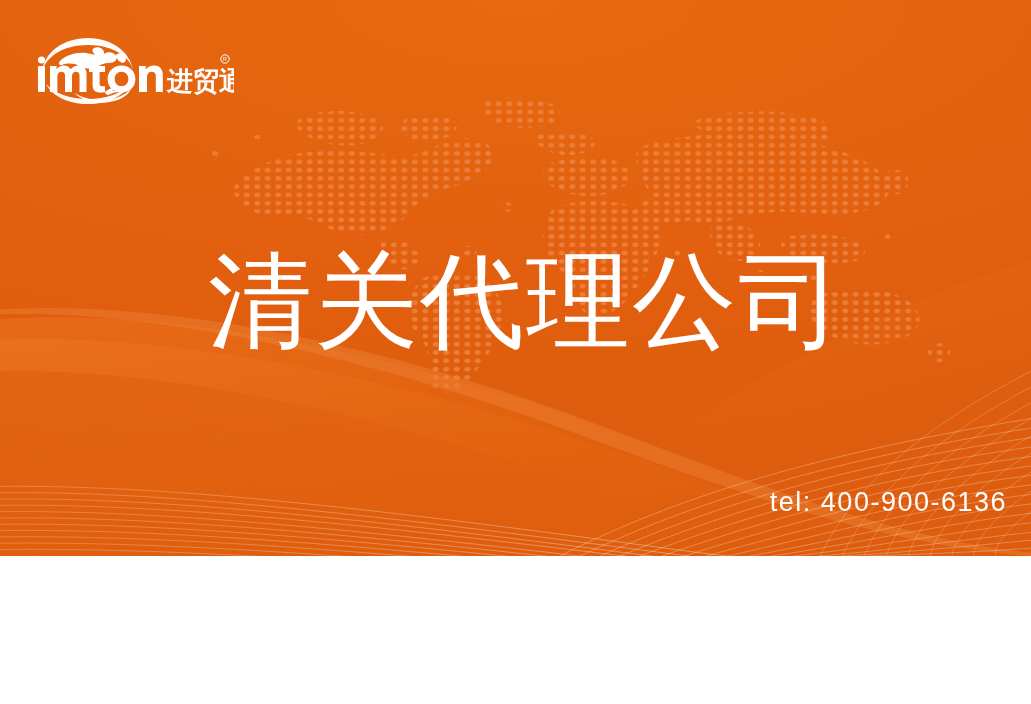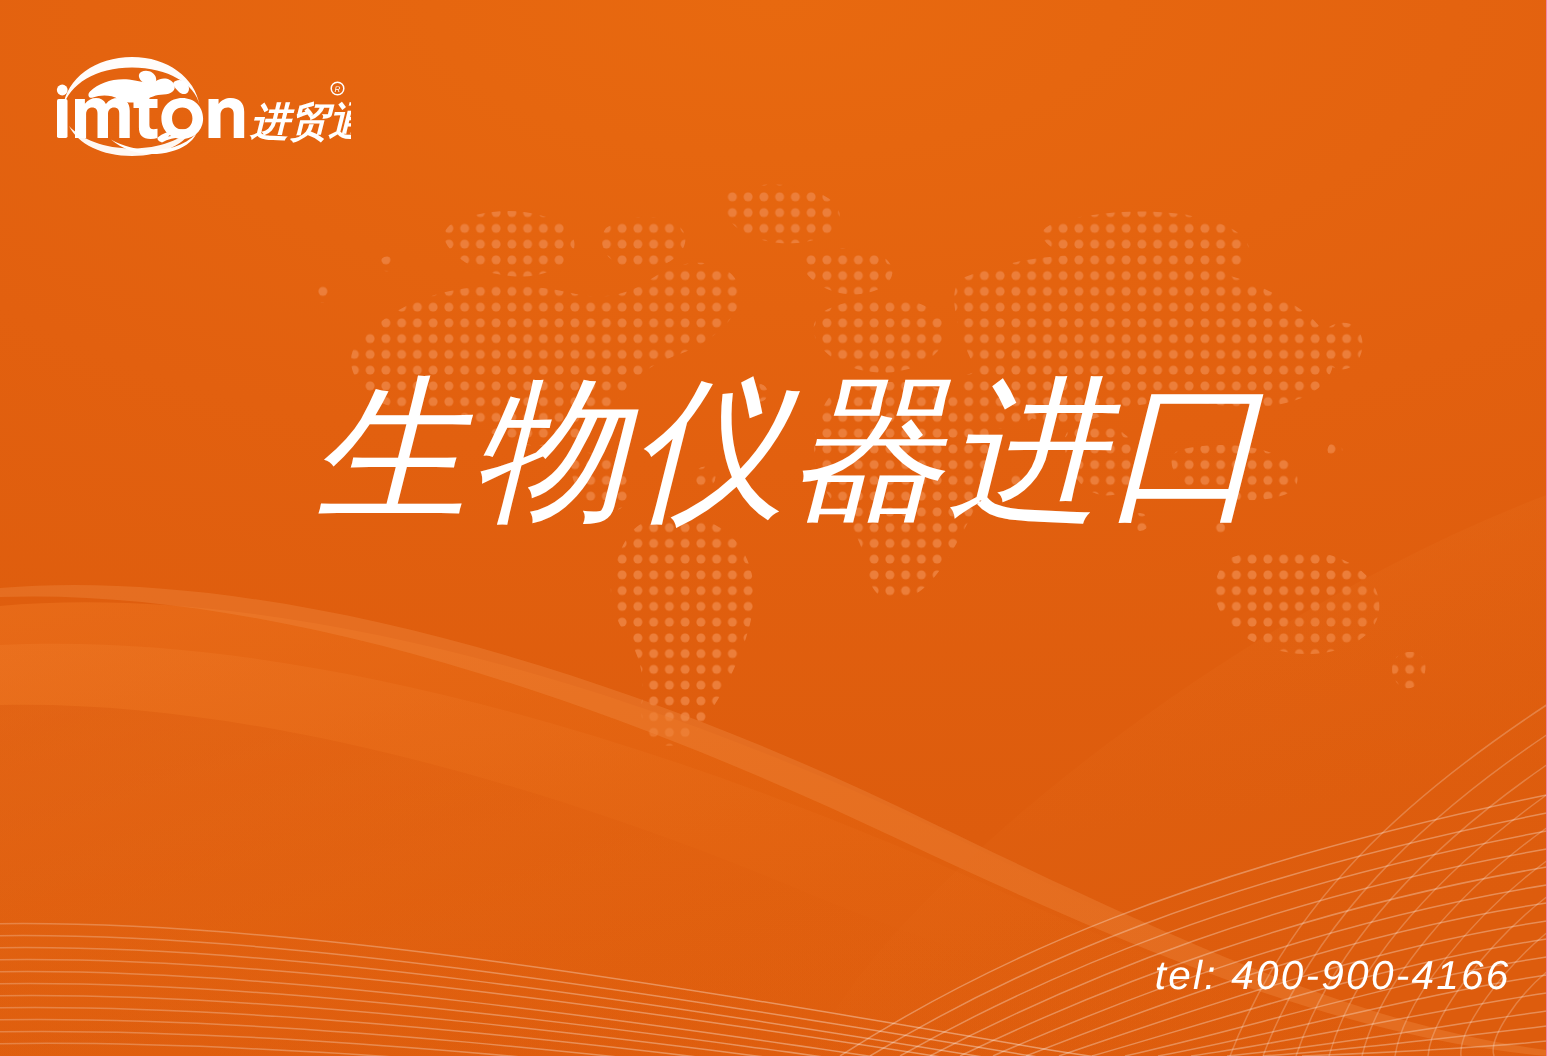--- a/index.html
+++ b/index.html
@@ -4,24 +4,23 @@
 <title>imton banner</title>
 <style>
   html,body{margin:0;padding:0;}
   body{
     background:#ffffff;
     font-family:"Liberation Sans","DejaVu Sans",sans-serif;
   }
   #banner{
     position:relative;
     width:1031px;
-    height:704px;
+    height:556px;
     overflow:hidden;
-    background:#ec4899;
-    font-style:italic;
+    background:#ef4444;
   }
 
   
   .layer{position:absolute;inset:0;}
   .layer svg{display:block;width:100%;height:100%;}
 
   
   #base-gradient{
     background:
       radial-gradient(120% 80% at 50% 0%,  #e8690f 0%, #e2600f 55%, #dd5c0d 100%);
@@ -314,18 +313,18 @@
       <text x="133" y="58" font-family="'Liberation Sans','DejaVu Sans',sans-serif" font-size="26" font-weight="700" fill="#ffffff" letter-spacing="0">进贸通</text>
 
       <g transform="translate(191,27)">
         <circle cx="0" cy="0" r="4.2" fill="none" stroke="#ffffff" stroke-width="1"></circle>
         <text x="0" y="2.4" text-anchor="middle" font-family="'Liberation Sans','DejaVu Sans',sans-serif" font-size="5.4" fill="#ffffff">R</text>
       </g>
     </svg>
   </div>
 
   <div id="headline">
-    <span class="hl-line">生物仪器进口</span>
-  </div>
-
-  <div id="tel">tel: 400-900-4166</div>
+    <span class="hl-line">清关代理公司</span>
+  </div>
+
+  <div id="tel">tel: 400-900-6136</div>
 
 </div>
 
 </body></html>

